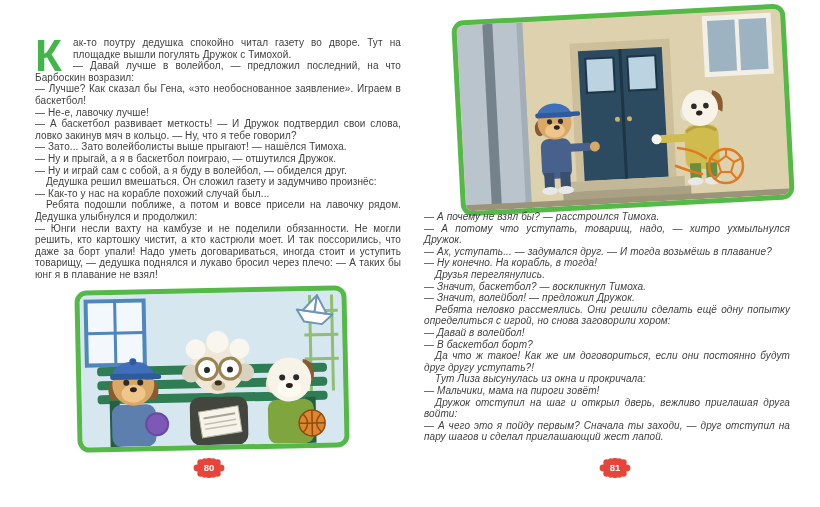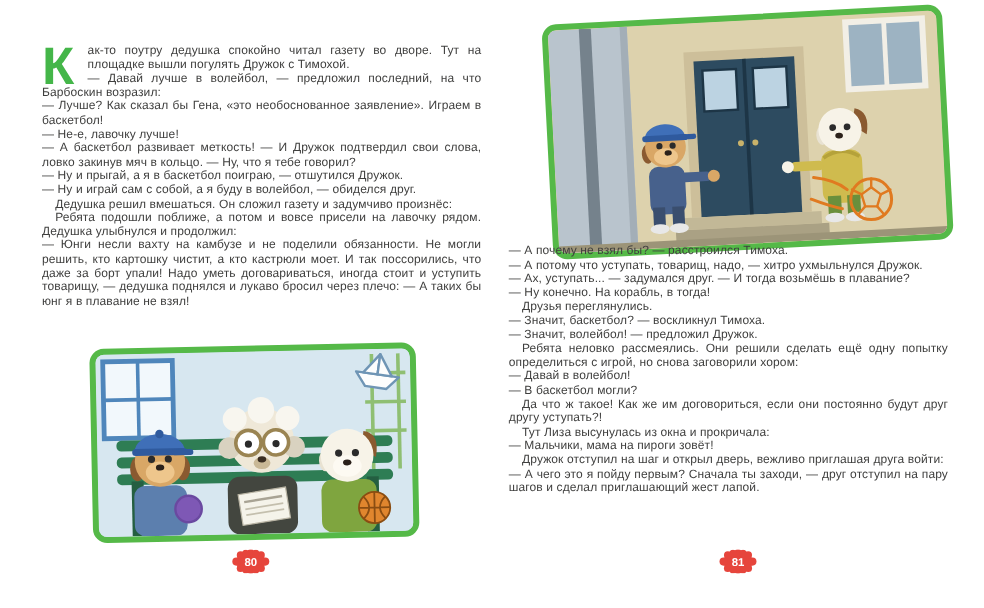--- a/index.html
+++ b/index.html
@@ -10,21 +10,21 @@
     font-family: "Liberation Sans", sans-serif;
   }
   .text-col {
     position: absolute; text-align: justify;
     font-size: 10px; line-height: 11.6px; color: #3f3f3e;
     letter-spacing: 0.1px;
   }
   .text-col p { margin: 0; }
   .text-col p.ind { text-indent: 11px; }
   #left-text  { left: 35px;  top: 37px;  width: 366px; }
-  #right-text { left: 424px; top: 204px; width: 366px; }
+  #right-text { left: 424px; top: 211px; width: 366px; font-style: italic; }
   .dropcap {
     float: left; width: 33px; height: 34px;
     font-size: 44px; line-height: 37px; font-weight: bold;
     color: #44b649; margin-right: 5px;
   }
   .illo {
     position: absolute; border: 5px solid #55b948; border-radius: 12px;
     overflow: hidden; background: #d7e7f0;
   }
   #illo-left  { left: 76px;  top: 288px; width: 272px; height: 162px; transform: rotate(-1.2deg); }
@@ -42,23 +42,25 @@
 <body>
 
 <div class="spread">
 
   <section class="text-col" id="left-text">
     <p><span class="dropcap">К</span><span>ак-то поутру дедушка спокойно читал газету во дворе. Тут на площадке вышли погулять Дружок с Тимохой.</span></p>
     <p>— Давай лучше в волейбол, — предложил последний, на что Барбоскин возразил:</p>
     <p>— Лучше? Как сказал бы Гена, «это необоснованное заявление». Играем в баскетбол!</p>
     <p>— Не-е, лавочку лучше!</p>
     <p>— А баскетбол развивает меткость! — И Дружок подтвердил свои слова, ловко закинув мяч в кольцо. — Ну, что я тебе говорил?</p>
+    <p>— Зато... Зато волейболисты выше прыгают! — нашёлся Тимоха.</p>
     <p>— Ну и прыгай, а я в баскетбол поиграю, — отшутился Дружок.</p>
     <p>— Ну и играй сам с собой, а я буду в волейбол, — обиделся друг.</p>
     <p class="ind">Дедушка решил вмешаться. Он сложил газету и задумчиво произнёс:</p>
+    <p>— Как-то у нас на корабле похожий случай был...</p>
     <p class="ind">Ребята подошли поближе, а потом и вовсе присели на лавочку рядом. Дедушка улыбнулся и продолжил:</p>
     <p>— Юнги несли вахту на камбузе и не поделили обязанности. Не могли решить, кто картошку чистит, а кто кастрюли моет. И так поссорились, что даже за борт упали! Надо уметь договариваться, иногда стоит и уступить товарищу, — дедушка поднялся и лукаво бросил через плечо: — А таких бы юнг я в плавание не взял!</p>
   </section>
 
   <div class="illo" id="illo-left">
     <svg width="262" height="152" viewBox="0 0 262 152">
       <rect width="262" height="152" fill="#d7e7f0"></rect>
 
       <g>
         <rect x="6" y="6" width="58" height="64" fill="#f2f8fc" stroke="#4f86bb" stroke-width="4"></rect>
@@ -225,21 +227,21 @@
   <section class="text-col" id="right-text">
     <p>— А почему не взял бы? — расстроился Тимоха.</p>
     <p>— А потому что уступать, товарищ, надо, — хитро ухмыльнулся Дружок.</p>
     <p>— Ах, уступать... — задумался друг. — И тогда возьмёшь в плавание?</p>
     <p>— Ну конечно. На корабль, в тогда!</p>
     <p class="ind">Друзья переглянулись.</p>
     <p>— Значит, баскетбол? — воскликнул Тимоха.</p>
     <p>— Значит, волейбол! — предложил Дружок.</p>
     <p class="ind">Ребята неловко рассмеялись. Они решили сделать ещё одну попытку определиться с игрой, но снова заговорили хором:</p>
     <p>— Давай в волейбол!</p>
-    <p>— В баскетбол могли?</p>
+    <p>— В баскетбол борт?</p>
     <p class="ind">Да что ж такое! Как же им договориться, если они постоянно будут друг другу уступать?!</p>
     <p class="ind">Тут Лиза высунулась из окна и прокричала:</p>
     <p>— Мальчики, мама на пироги зовёт!</p>
     <p class="ind">Дружок отступил на шаг и открыл дверь, вежливо приглашая друга войти:</p>
     <p>— А чего это я пойду первым? Сначала ты заходи, — друг отступил на пару шагов и сделал приглашающий жест лапой.</p>
   </section>
 
   <svg class="badge" id="badge-left" viewBox="0 0 34 20">
     <g fill="#e6453c">
       <ellipse cx="17" cy="10" rx="13" ry="7"></ellipse>

